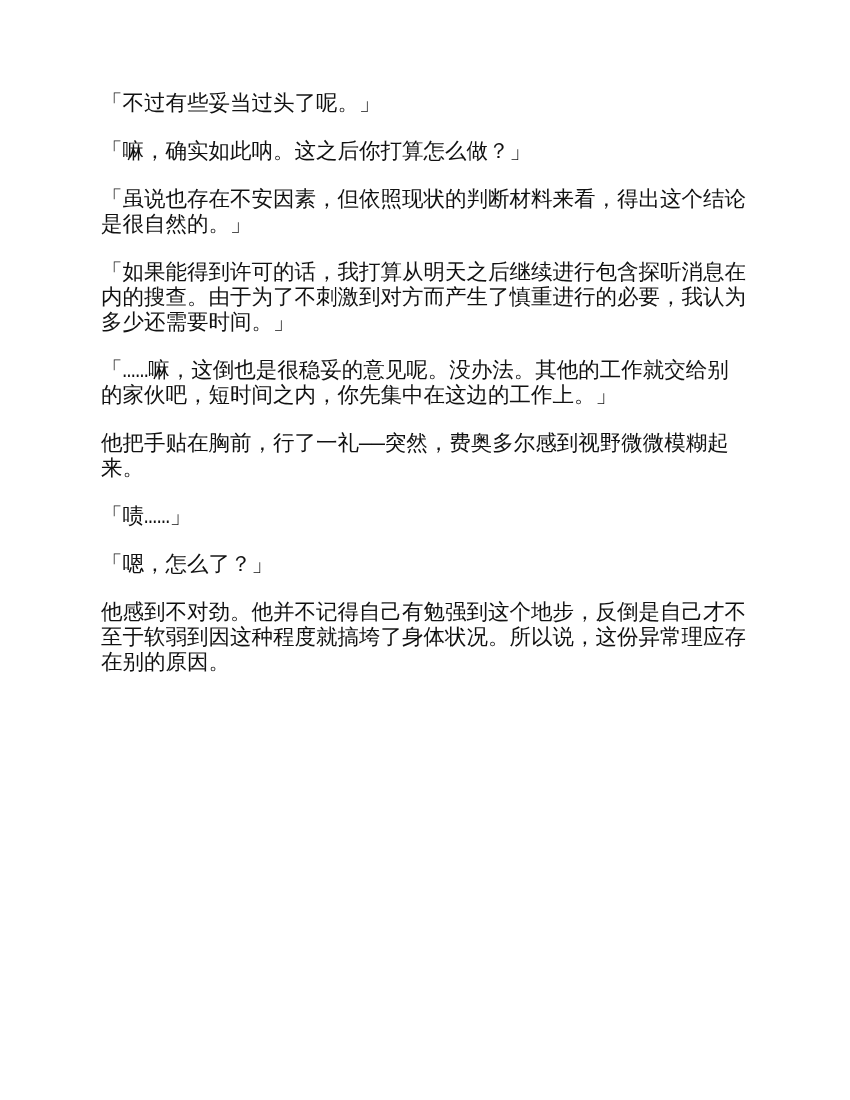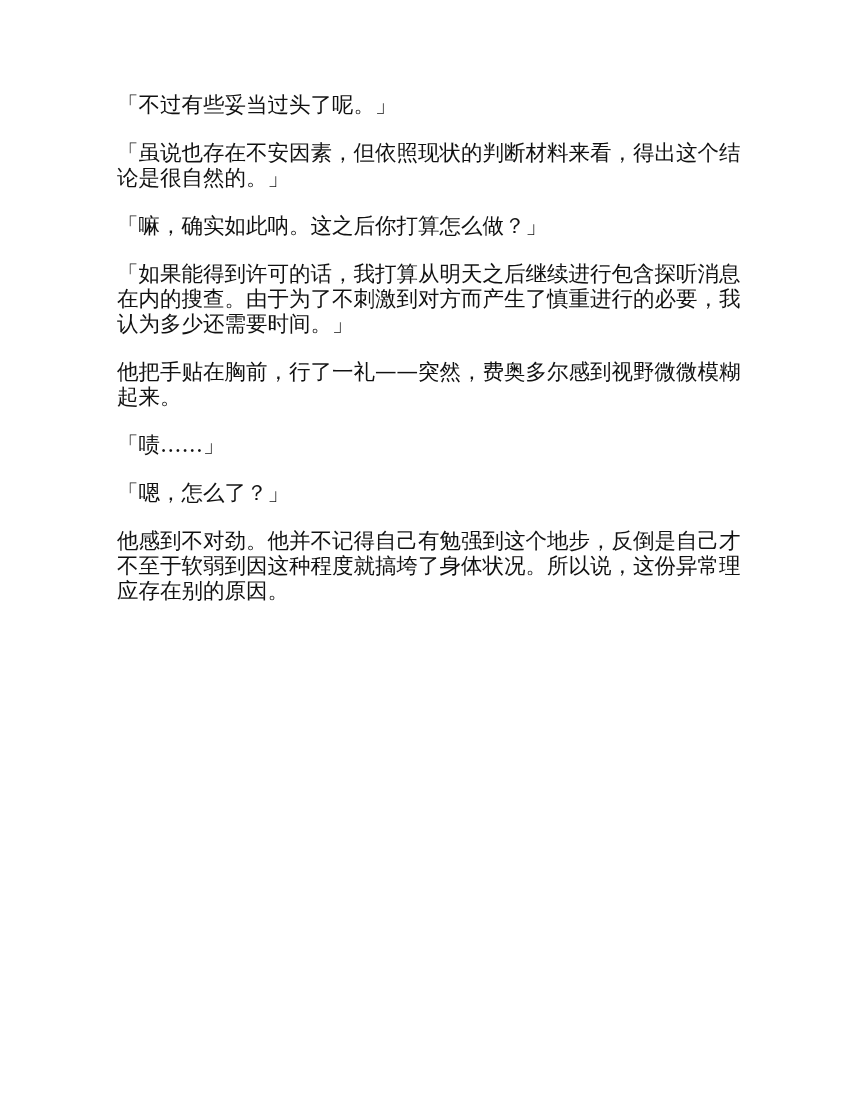--- a/index.html
+++ b/index.html
@@ -17,31 +17,33 @@
       position: absolute;
       left: 101px;
       top: 92px;
       width: 648px;
       font-family: "DejaVu Serif", "Liberation Serif", serif;
       font-size: 21.5px;
       line-height: 25px;
       color: #111111;
     }
     .para {
-      margin: 0 0 23px 16px;
+      margin: 0 0 23px 0;
       padding: 0;
       word-break: break-all;
       line-break: anywhere;
+      font-family: Liberation Mono, monospace;
     }
   </style>
 </head>
 <body>
 
 <div class="page">
   <p class="para">「不过有些妥当过头了呢。」</p>
+  <p class="para">「嘛，确实如此呐。这之后你打算怎么做？」</p>
   <p class="para">「虽说也存在不安因素，但依照现状的判断材料来看，得出这个结论是很自然的。」</p>
-  <p class="para">「嘛，确实如此呐。这之后你打算怎么做？」</p>
   <p class="para">「如果能得到许可的话，我打算从明天之后继续进行包含探听消息在内的搜查。由于为了不刺激到对方而产生了慎重进行的必要，我认为多少还需要时间。」</p>
+  <p class="para">「……嘛，这倒也是很稳妥的意见呢。没办法。其他的工作就交给别的家伙吧，短时间之内，你先集中在这边的工作上。」</p>
   <p class="para">他把手贴在胸前，行了一礼——突然，费奥多尔感到视野微微模糊起来。</p>
   <p class="para">「啧……」</p>
   <p class="para">「嗯，怎么了？」</p>
   <p class="para">他感到不对劲。他并不记得自己有勉强到这个地步，反倒是自己才不至于软弱到因这种程度就搞垮了身体状况。所以说，这份异常理应存在别的原因。</p>
 </div>
 
 </body></html>

